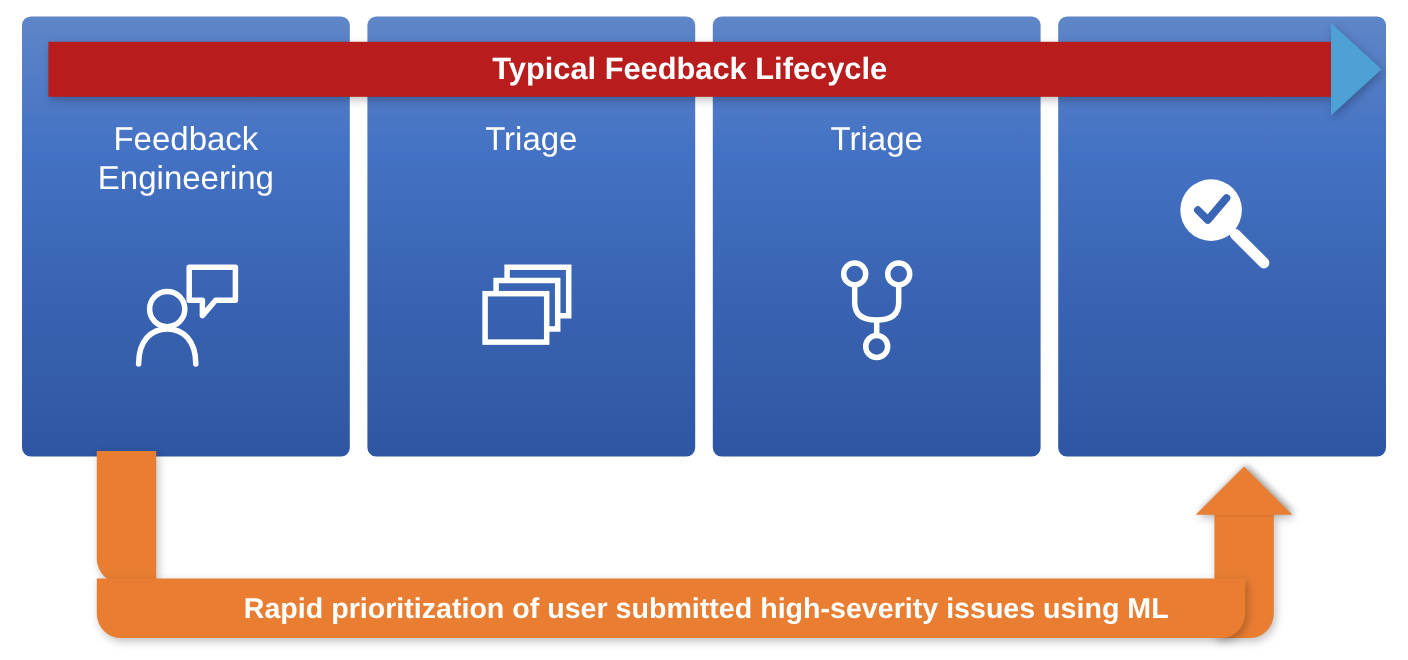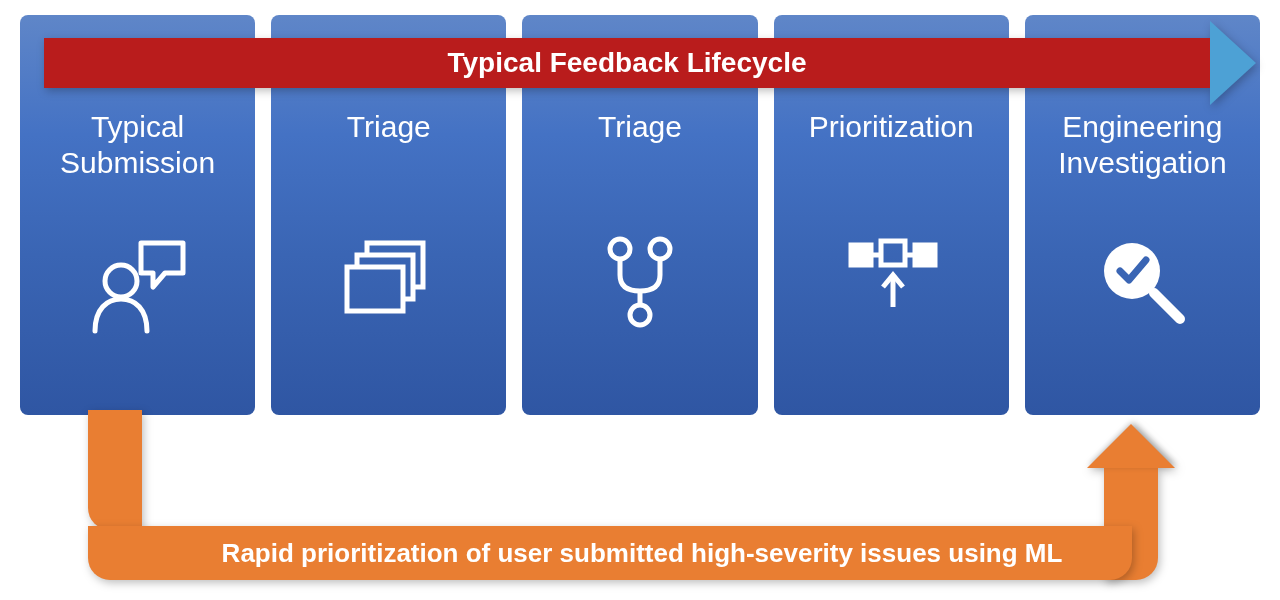--- a/index.html
+++ b/index.html
@@ -133,21 +133,21 @@
     border-right: 44px solid transparent;
     filter: drop-shadow(2px -2px 3px rgba(0,0,0,0.25));
   }
 </style>
 </head>
 <body>
 
 <div class="stages">
 
   <div class="stage">
-    <div class="stage-label">Typical Submission</div>
+    <div class="stage-label">Feedback Engineering</div>
     <div class="stage-icon">
       <svg width="110" height="100" viewBox="0 0 110 100">
         <g fill="none" stroke="#ffffff" stroke-width="5" stroke-linecap="round" stroke-linejoin="round">
           <circle cx="38" cy="46" r="16"></circle>
           <path d="M12 96 C12 74 24 64 38 64 C52 64 64 74 64 96"></path>
           <path d="M58 8 H100 V38 H82 L70 52 V38 H58 Z"></path>
         </g>
       </svg>
     </div>
   </div>
@@ -173,39 +173,22 @@
           <circle cx="20" cy="14" r="10"></circle>
           <circle cx="60" cy="14" r="10"></circle>
           <circle cx="40" cy="80" r="10"></circle>
           <path d="M20 24 V40 Q20 56 40 56 Q60 56 60 40 V24"></path>
           <line x1="40" y1="56" x2="40" y2="70"></line>
         </g>
       </svg>
     </div>
   </div>
 
-  <div class="stage">
-    <div class="stage-label">Prioritization</div>
-    <div class="stage-icon">
-      <svg width="96" height="84" viewBox="0 0 96 84">
-        <g stroke="#ffffff" stroke-width="5" fill="none">
-          <rect x="8" y="10" width="20" height="20" fill="#ffffff"></rect>
-          <rect x="38" y="6" width="24" height="24"></rect>
-          <rect x="72" y="10" width="20" height="20" fill="#ffffff"></rect>
-          <line x1="28" y1="20" x2="38" y2="20"></line>
-          <line x1="62" y1="20" x2="72" y2="20"></line>
-          <line x1="50" y1="40" x2="50" y2="72"></line>
-          <polyline points="40 52 50 40 60 52"></polyline>
-        </g>
-      </svg>
-    </div>
-  </div>
-
-  <div class="stage">
-    <div class="stage-label">Engineering Investigation</div>
+
+  <div class="stage">
     <div class="stage-icon">
       <svg width="92" height="92" viewBox="0 0 92 92">
         <g>
           <circle cx="36" cy="36" r="28" fill="#ffffff"></circle>
           <line x1="58" y1="58" x2="84" y2="84" stroke="#ffffff" stroke-width="10" stroke-linecap="round"></line>
           <polyline points="24 36 33 45 50 25" fill="none" stroke="#3a65b4" stroke-width="7" stroke-linecap="round" stroke-linejoin="round"></polyline>
         </g>
       </svg>
     </div>
   </div>

